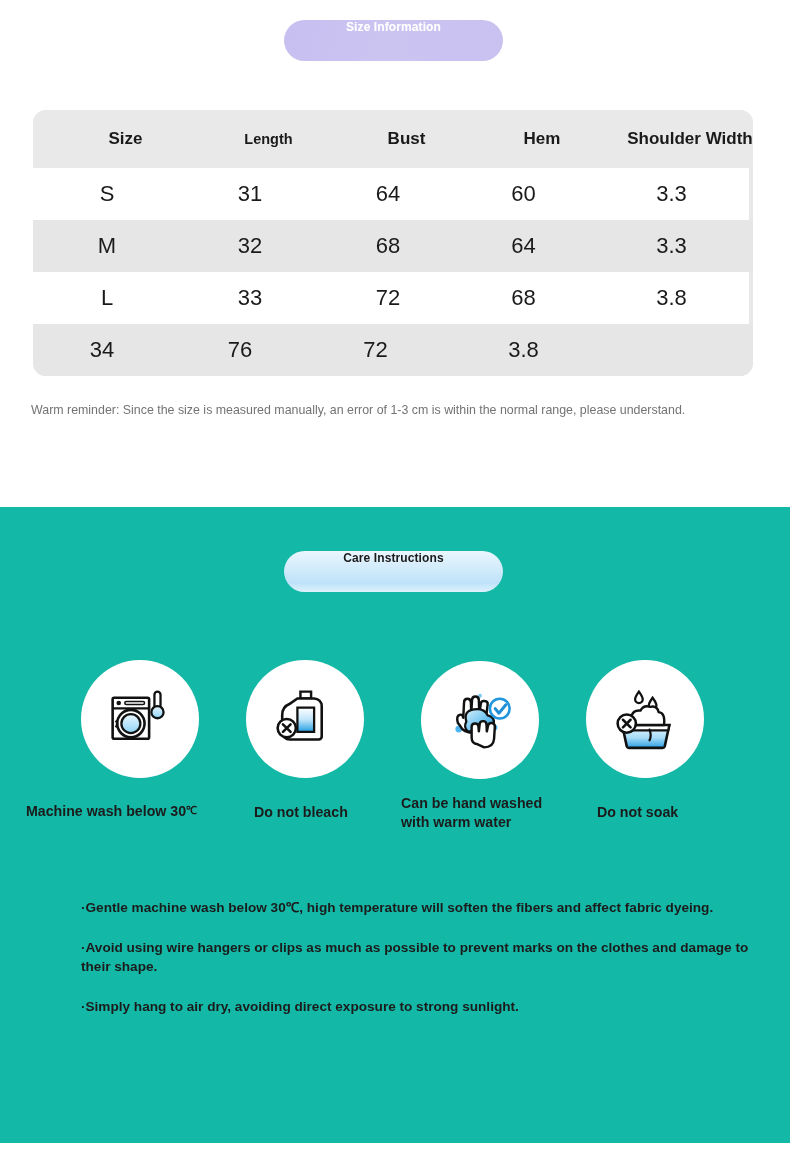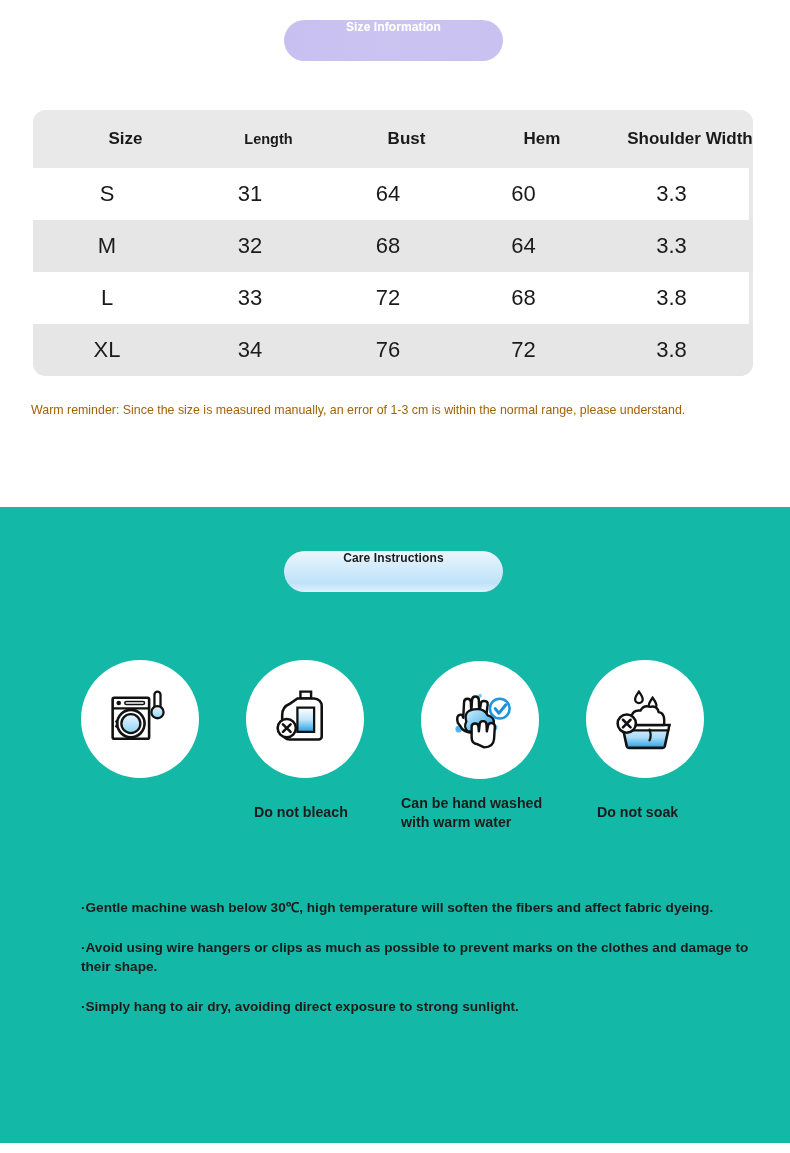--- a/index.html
+++ b/index.html
@@ -99,21 +99,21 @@
     font-size: 22px;
     font-weight: 400;
   }
 
   .warn {
     position: absolute;
     left: 31px; top: 402px;
     width: 725px;
     font-size: 12.4px;
     line-height: 17px;
-    color: #a16207;
+    color: #737373;
     font-weight: 400;
   }
 
   
   .section-care {
     position: absolute;
     left: 0; top: 507px;
     width: 790px; height: 636px;
     background: #14b8a6;
     padding-left: 40px;
@@ -224,21 +224,20 @@
       <div class="trow odd">
         <div class="band"></div>
         <div class="cell c-size">L</div>
         <div class="cell c-len">33</div>
         <div class="cell c-bust">72</div>
         <div class="cell c-hem">68</div>
         <div class="cell c-sw">3.8</div>
       </div>
 
       <div class="trow even">
-        <div class="cell c-size">XL</div>
         <div class="cell c-len">34</div>
         <div class="cell c-bust">76</div>
         <div class="cell c-hem">72</div>
         <div class="cell c-sw">3.8</div>
       </div>
 
     </div>
 
     <div class="warn">Warm reminder: Since the size is measured manually, an error of 1-3 cm is within the normal range, please understand.</div>
   </div>
@@ -324,20 +323,21 @@
           <path d="M20 58 h62 l-6 28 a3 3 0 0 1 -3 2 h-44 a3 3 0 0 1 -3 -2 z" fill="url(#g4)" stroke="#111" stroke-width="3.4"></path>
           <path d="M20 58 h62 l-1.5 7 h-59 z" fill="#fff" stroke="#111" stroke-width="3"></path>
           <path d="M26 58 q-3 -10 6 -11 q2 -9 12 -8 q4 -8 13 -5 q9 -2 11 7 q9 1 7 17 z" fill="#fff" stroke="#111" stroke-width="3.2" stroke-linejoin="round"></path>
           <path d="M56 64 q3 8 0 14" stroke="#111" stroke-width="3" fill="none" stroke-linecap="round"></path>
           <circle cx="26" cy="56" r="12" fill="#fff" stroke="#111" stroke-width="3.4"></circle>
           <path d="M21 51 l10 10 M31 51 l-10 10" stroke="#111" stroke-width="3.4" stroke-linecap="round"></path>
         </svg>
       </div>
     </div>
 
+    <div class="caption cap1"><span>Machine wash below 30</span><span class="sup">℃</span></div>
     <div class="caption cap2">Do not bleach</div>
     <div class="caption cap3">Can be hand washed with warm water</div>
     <div class="caption cap4">Do not soak</div>
 
     <div class="notes">
       <div class="note">·Gentle machine wash below 30℃, high temperature will soften the fibers and affect fabric dyeing.</div>
       <div class="note">·Avoid using wire hangers or clips as much as possible to prevent marks on the clothes and damage to their shape.</div>
       <div class="note">·Simply hang to air dry, avoiding direct exposure to strong sunlight.</div>
     </div>
   </div>

